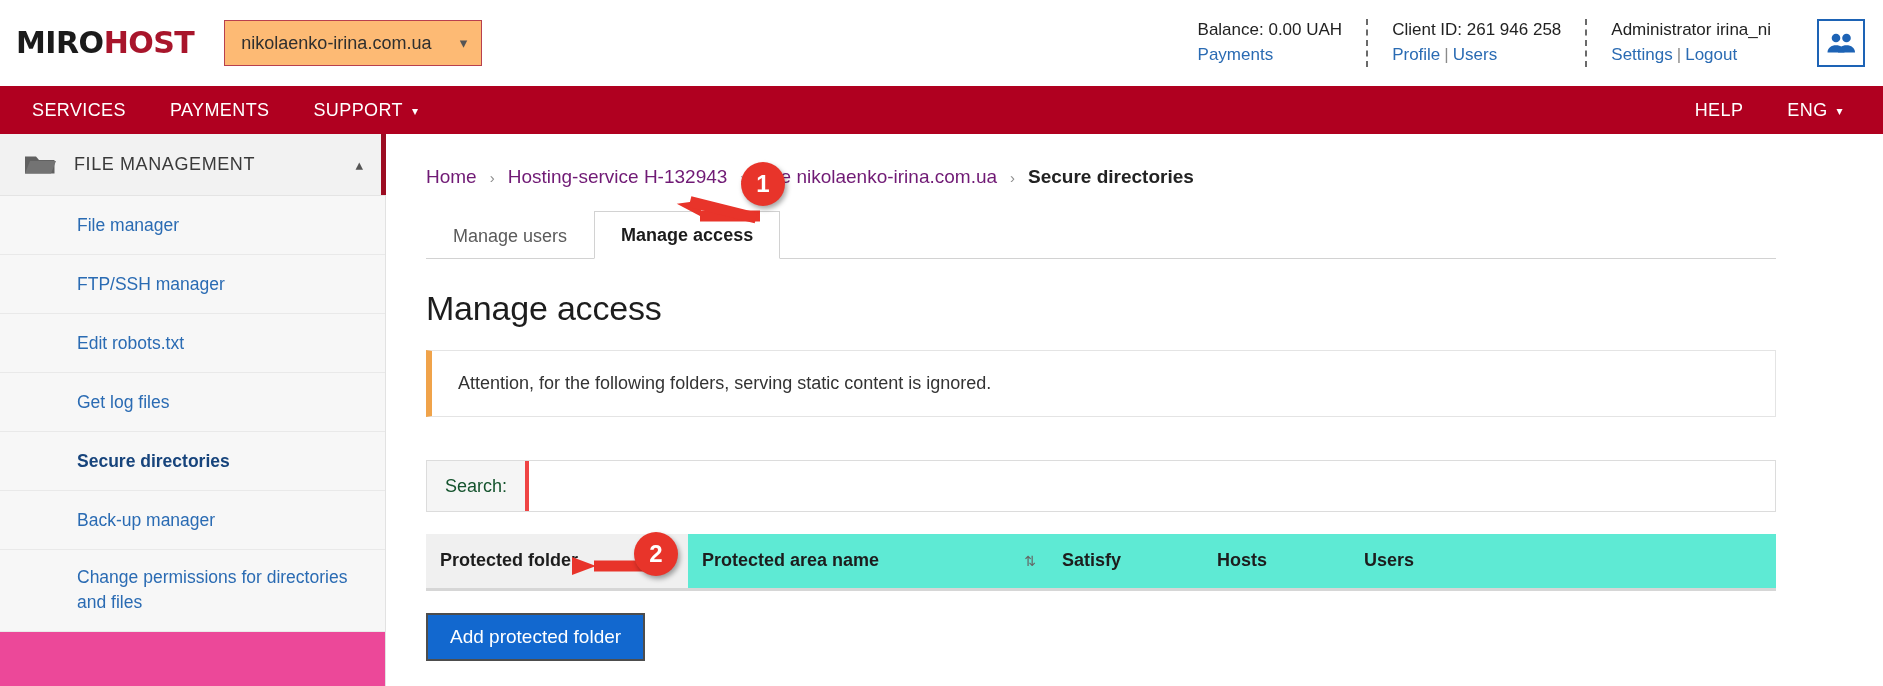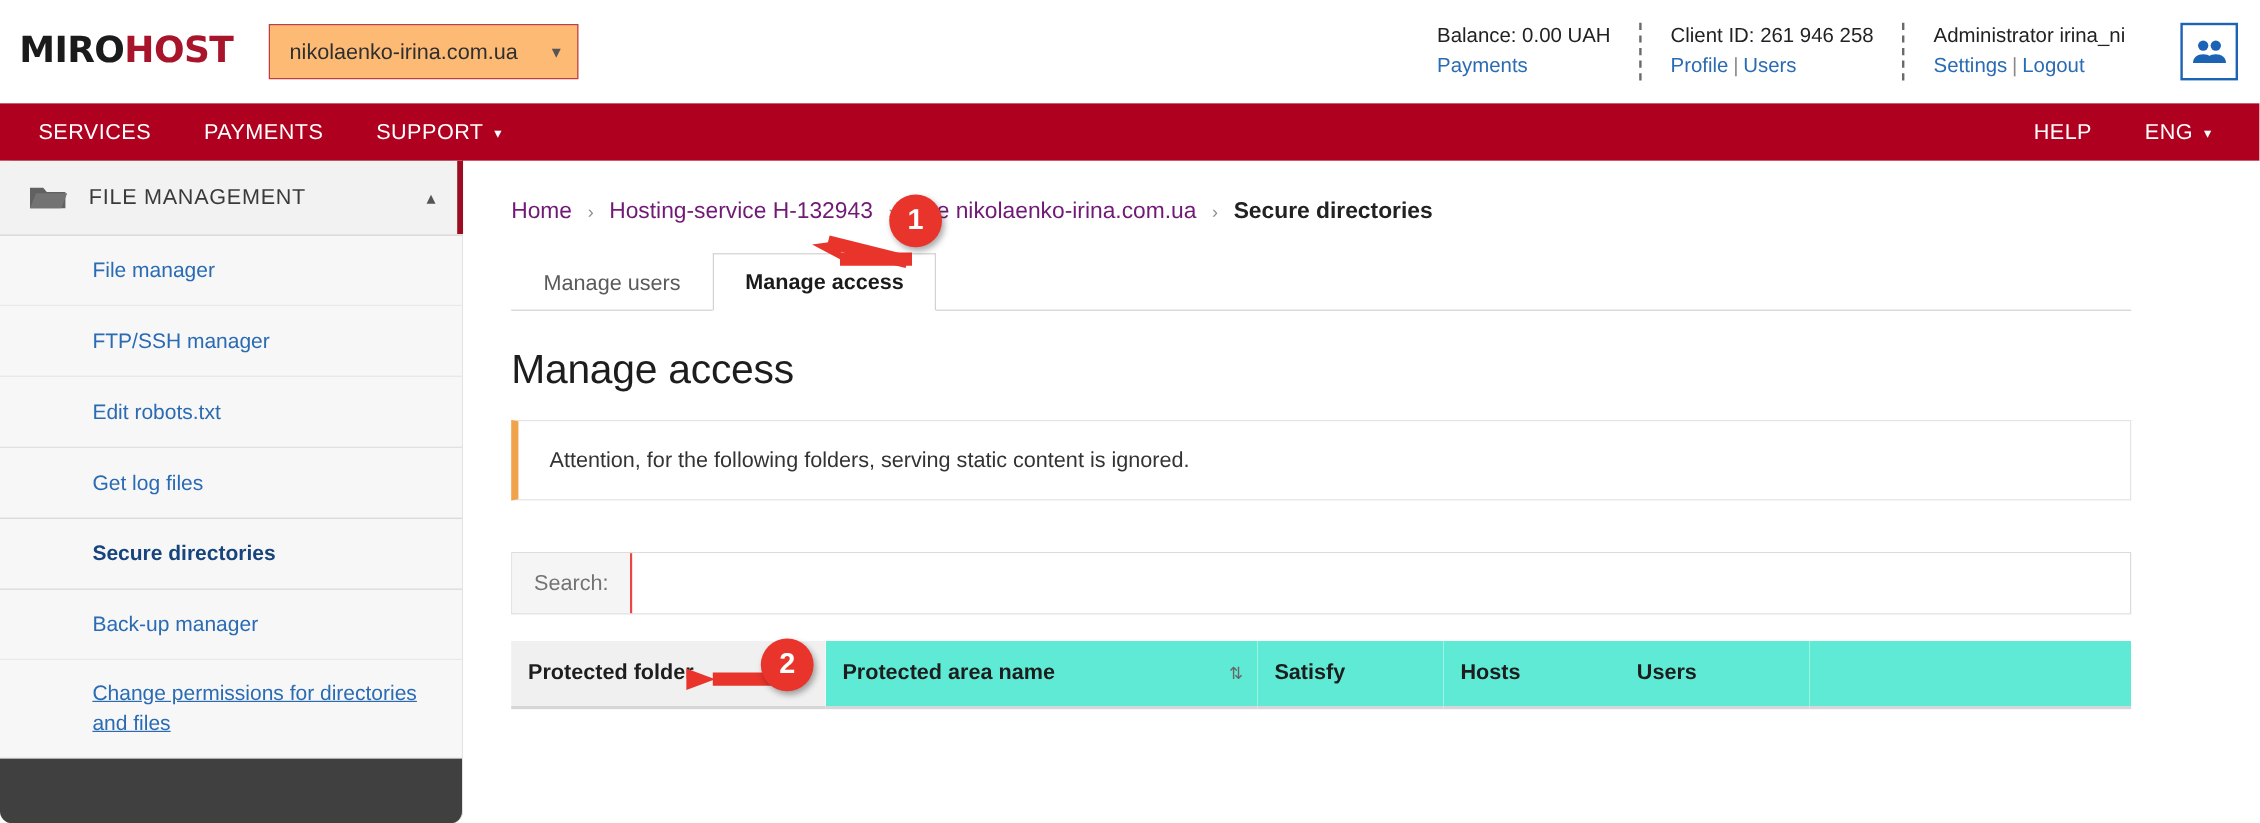--- a/index.html
+++ b/index.html
@@ -109,24 +109,23 @@
   .rednav .right { margin-left: auto; display: flex; align-items: center; }
   .rednav .chev { font-size: 12px; position: relative; top: 1px; }
 
   
   .body-wrap { display: flex; height: calc(686px - 86px - 48px); }
 
   
   .sidebar {
     width: 386px;
     flex: 0 0 386px;
-    background: #404040;
+    background: #ec4899;
     border-right: 1px solid #e2e2e2;
     position: relative;
-    border-radius: 10px;
   }
   .side-head {
     height: 62px;
     display: flex;
     align-items: center;
     padding: 0 16px 0 24px;
     border-bottom: 1px solid #e4e4e4;
     position: relative;
     cursor: pointer;
     background: #f2f2f2;
@@ -158,21 +157,20 @@
     font-size: 17.5px;
     color: #2a6bb3;
     cursor: pointer;
     background: #f7f7f7;
   }
   .side-item.two-line {
     height: 82px;
     line-height: 1.45;
     display: block;
     padding-top: 15px;
-    text-decoration: underline;
   }
   .side-item.active {
     color: #17447c;
     font-weight: 700;
   }
 
   
   .main {
     flex: 1;
     padding: 0 0 0 0;
@@ -243,26 +241,26 @@
   .search-row {
     margin-top: 43px;
     width: 1350px;
     display: flex;
     border: 1px solid #dcdcdc;
     height: 52px;
     align-items: stretch;
   }
   .search-label {
     background: #f5f5f5;
-    border-right: 2px solid #ef4444;
+    border-right: 4px solid #ef4444;
     display: flex;
     align-items: center;
     padding: 0 18px;
     font-size: 18px;
-    color: #737373;
+    color: #14532d;
     white-space: nowrap;
   }
   .search-input {
     flex: 1;
     border: none;
     outline: none;
     font-size: 17px;
     padding: 0 14px;
     font-family: "Liberation Sans", sans-serif;
     background: #fff;
@@ -490,20 +488,23 @@
               <span>Users</span>
             </th>
             <th>
               <span></span>
             </th>
           </tr>
         </thead>
         <tbody></tbody>
       </table>
 
+      <button class="btn-primary">
+        <span>Add protected folder</span>
+      </button>
 
     </div>
 
     <div class="callout" style="left:262px; top:40px; width:240px; height:70px;">
       <svg width="240" height="70" viewBox="0 0 240 70">
         <g>
           <path d="M112 42 L52 42" stroke="#e8342a" stroke-width="11" stroke-linecap="butt"></path>
           <path d="M52 42 L27 34 L52 26 Z" fill="#e8342a" transform="rotate(10 52 42)"></path>
           <path d="M108 44 L40 44" stroke="#e8342a" stroke-width="11" stroke-linecap="butt" transform="rotate(14 108 44)"></path>
         </g>

